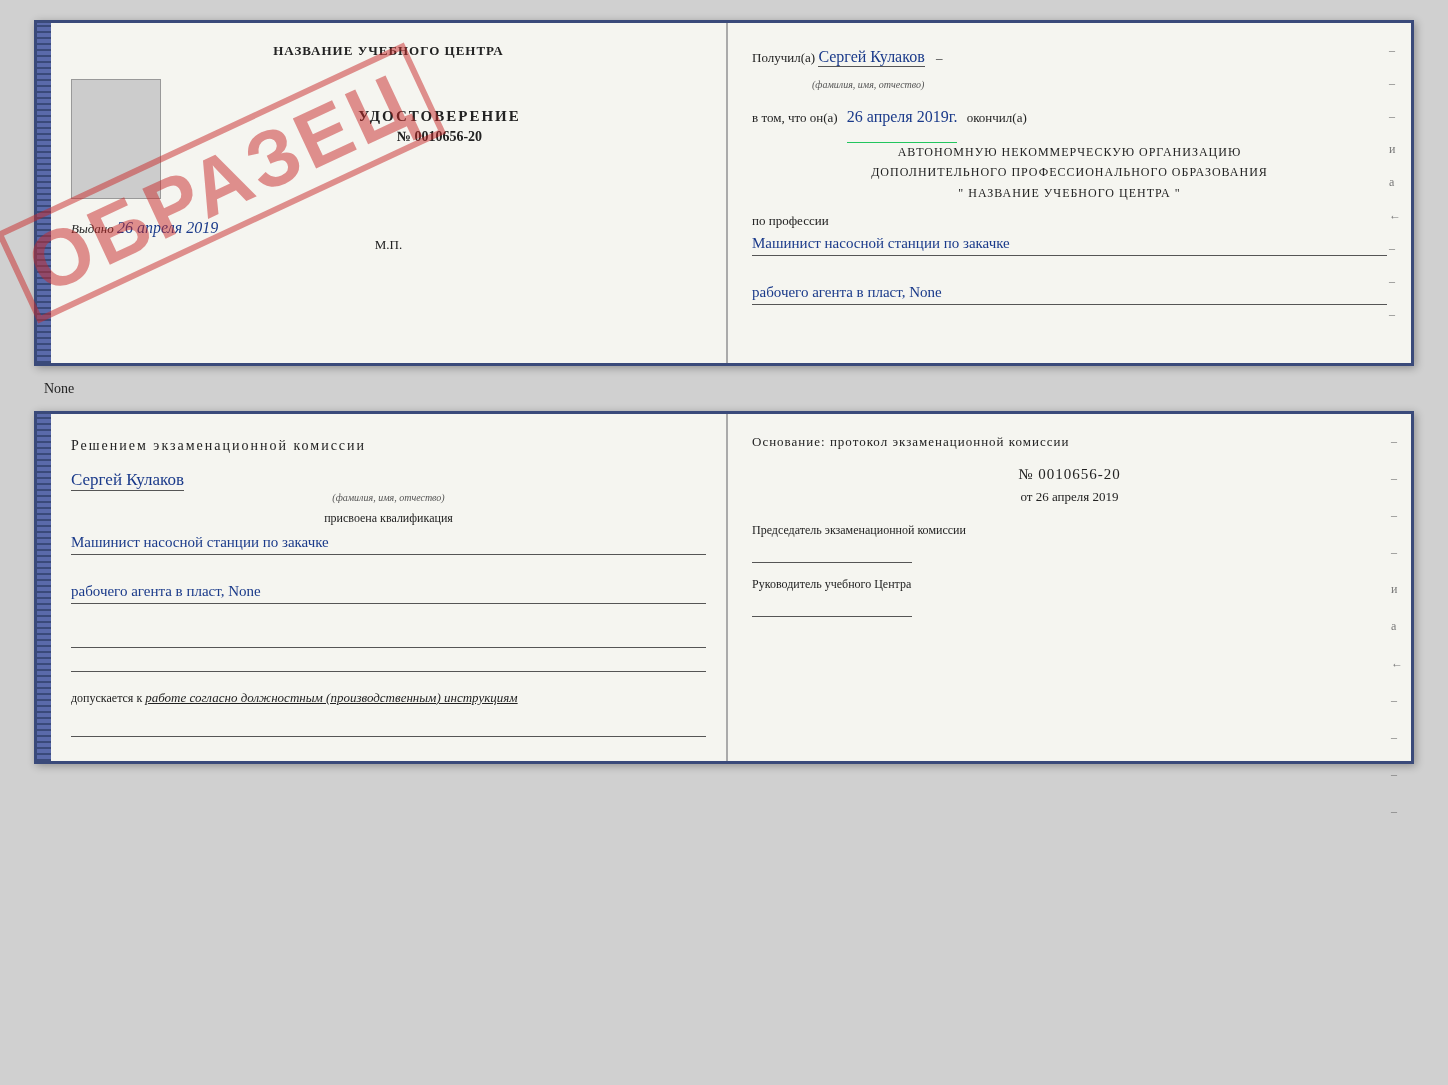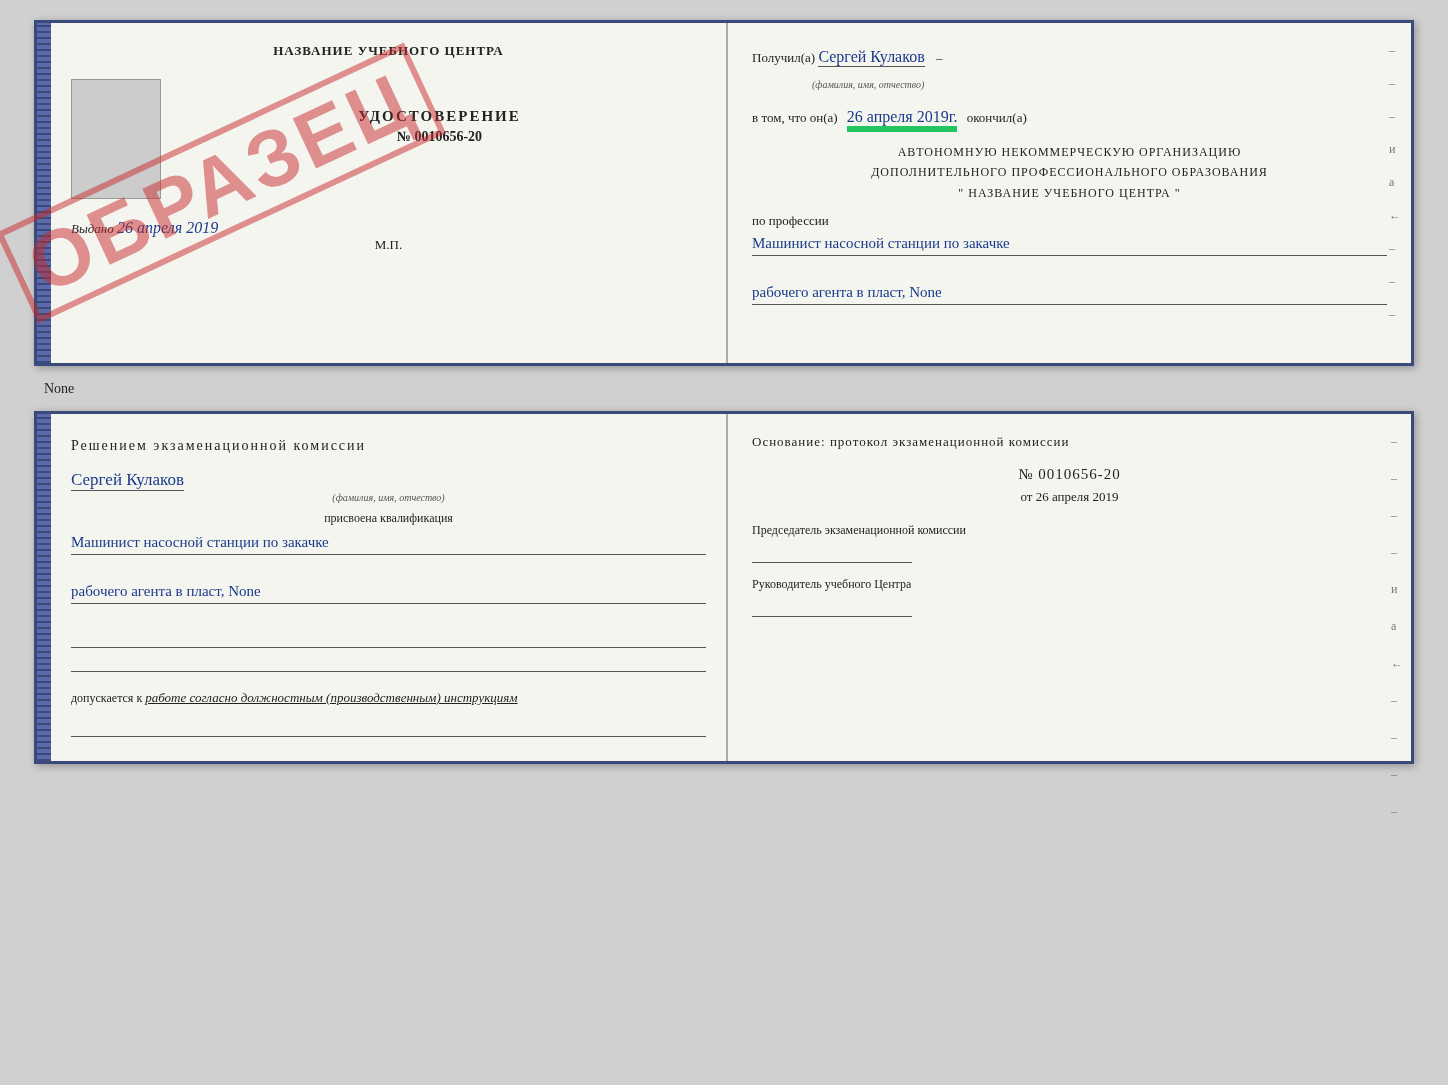--- a/index.html
+++ b/index.html
@@ -378,21 +378,21 @@
       <div class="right-top">
         <div style="margin-bottom:8px;">
           <span>Получил(а)</span>
           <span class="handwritten" style="border-bottom:1px solid #555; padding-bottom:1px;">Сергей Кулаков</span>
           <span style="margin-left:8px;">–</span>
           <br>
           <span class="field-label" style="margin-left:60px;">(фамилия, имя, отчество)</span>
         </div>
         <div style="margin-bottom:6px;">
           <span>в том, что он(а)</span>
-          <span class="handwritten" style="margin:0 6px; border-bottom:6px solid #22c55e; padding-bottom:1px;">26 апреля 2019г.</span>
+          <span class="handwritten" style="margin:0 6px; border-bottom:1px solid #22c55e; padding-bottom:17px;">26 апреля 2019г.</span>
           <span>окончил(а)</span>
         </div>
       </div>
 
       <div class="right-org-text">
         <div>АВТОНОМНУЮ НЕКОММЕРЧЕСКУЮ ОРГАНИЗАЦИЮ</div>
         <div>ДОПОЛНИТЕЛЬНОГО ПРОФЕССИОНАЛЬНОГО ОБРАЗОВАНИЯ</div>
         <div>"  НАЗВАНИЕ УЧЕБНОГО ЦЕНТРА  "</div>
       </div>
 

